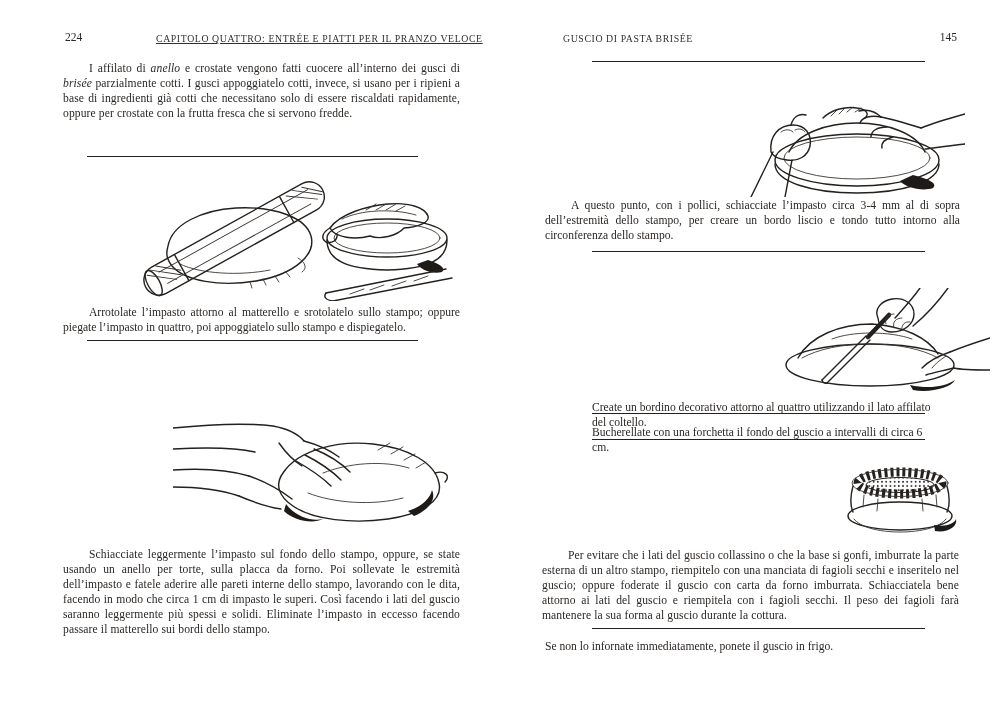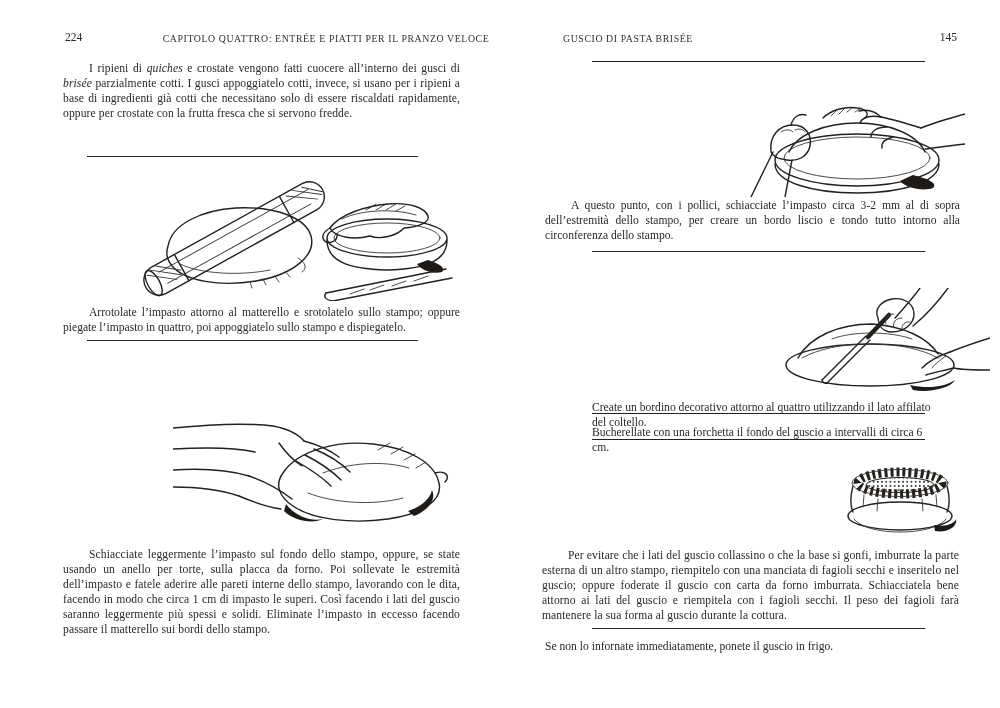--- a/index.html
+++ b/index.html
@@ -28,24 +28,24 @@
   .ink-thin{stroke:#3a3531;fill:none;stroke-width:0.9;stroke-linecap:round;}
   .ink-fill{fill:#1d1a17;stroke:none;}
 </style>
 </head>
 <body>
 
 <div class="abs" style="left:0;top:0;width:500px;height:708px;">
 
   <div class="abs page-num" style="left:65px;top:31px;">224</div>
 
-  <div class="abs running-head" style="left:136px;top:33px;width:380px;text-align:center;">CAPITOLO QUATTRO: ENTRÉE E PIATTI PER IL PRANZO VELOCE</div>
+  <div class="abs running-head" style="left:156px;top:33px;width:380px;text-align:left;text-decoration:underline;">CAPITOLO QUATTRO: ENTRÉE E PIATTI PER IL PRANZO VELOCE</div>
 
   <div class="abs body-text" style="left:63px;top:61px;width:397px;">
-    <p><span>I ripieni di </span><i>quiches</i><span> e crostate vengono fatti cuocere all’interno dei gusci di </span><i>brisée</i><span> parzialmente cotti. I gusci appoggiatelo cotti, invece, si usano per i ripieni a base di ingredienti già cotti che necessitano solo di essere riscaldati rapidamente, oppure per crostate con la frutta fresca che si servono fredde.</span></p>
+    <p><span>I affilato di </span><i>anello</i><span> e crostate vengono fatti cuocere all’interno dei gusci di </span><i>brisée</i><span> parzialmente cotti. I gusci appoggiatelo cotti, invece, si usano per i ripieni a base di ingredienti già cotti che necessitano solo di essere riscaldati rapidamente, oppure per crostate con la frutta fresca che si servono fredde.</span></p>
   </div>
 
   <div class="abs rule" style="left:87px;top:156px;width:331px;"></div>
 
   <figure class="abs" style="left:130px;top:166px;">
     <svg width="330" height="135" viewBox="0 0 330 135">
 
       <path class="ink" d="M 38,80 C 42,58 72,44 106,42 C 146,40 176,52 181,70 C 186,88 166,108 126,115 C 90,121 55,115 42,100 C 36,92 36,87 38,80 Z"></path>
       <path class="ink-thin" d="M 50,98 C 70,108 110,110 140,104"></path>
       <path class="ink-thin" d="M 168,92 C 175,96 178,102 172,106"></path>
@@ -137,21 +137,21 @@
 
       <path class="ink" d="M 230,42 C 212,47 196,52 186,56 M 230,72 C 212,74 198,76 190,77"></path>
       <path class="ink" d="M 186,56 C 170,51 156,47 146,45"></path>
       <path class="ink" d="M 146,45 C 136,43 127,45 125,51"></path>
       <path class="ink" d="M 152,55 C 142,55 136,59 136,65"></path>
       <path class="ink" d="M 158,65 C 150,67 146,71 147,76"></path>
       <path class="ink" d="M 146,45 C 140,39 132,37 124,39"></path>
     </svg>
   </figure>
 
-  <div class="abs caption indent-first" style="left:45px;top:198px;width:415px;">A questo punto, con i pollici, schiacciate l’impasto circa 3-2 mm al di sopra dell’estremità dello stampo, per creare un bordo liscio e tondo tutto intorno alla circonferenza dello stampo.</div>
+  <div class="abs caption indent-first" style="left:45px;top:198px;width:415px;">A questo punto, con i pollici, schiacciate l’impasto circa 3-4 mm al di sopra dell’estremità dello stampo, per creare un bordo liscio e tondo tutto intorno alla circonferenza dello stampo.</div>
 
   <div class="abs rule" style="left:92px;top:251px;width:333px;"></div>
 
   <figure class="abs" style="left:270px;top:288px;">
     <svg width="220" height="105" viewBox="0 0 220 105">
 
       <ellipse class="ink" cx="100" cy="77" rx="84" ry="21"></ellipse>
       <path class="ink-thin" d="M 32,70 C 48,61 72,56 100,56 C 128,56 152,61 168,70"></path>
       <path class="ink" d="M 28,70 C 40,48 70,36 102,36 C 134,38 158,50 168,66"></path>
       <path class="ink-thin" d="M 62,51 C 82,43 120,43 142,51"></path>

